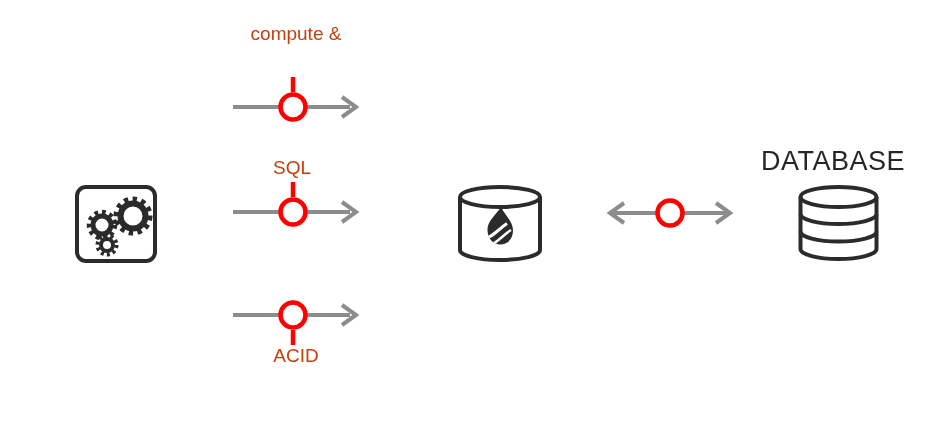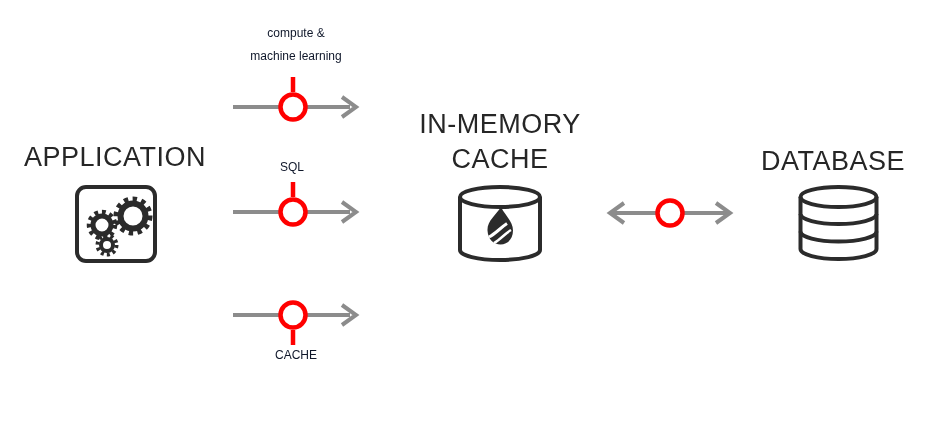--- a/index.html
+++ b/index.html
@@ -14,24 +14,24 @@
   .abs{position:absolute;}
   .node-label{
     font-size:27px;
     line-height:35px;
     letter-spacing:.5px;
     text-align:center;
     color:#262626;
     white-space:nowrap;
   }
   .edge-label{
-    font-size:12px;
+    font-size:19px;
     line-height:23px;
     text-align:center;
-    color:#0f172a;
+    color:#c2410c;
     white-space:nowrap;
   }
   .lbl-compute{left:206px;top:22px;width:180px;}
   .lbl-app{left:15px;top:140px;width:200px;}
   .lbl-sql{left:242px;top:156px;width:100px;}
   .lbl-cache{left:390px;top:107px;width:220px;}
   .lbl-db{left:733px;top:144px;width:200px;}
   .lbl-acid{left:216px;top:344px;width:160px;}
   .arrow-compute{left:230px;top:74px;}
   .arrow-sql{left:230px;top:179px;}
@@ -41,31 +41,29 @@
   .icon-cache{left:455px;top:184px;}
   .icon-db{left:796px;top:184px;}
 </style>
 </head>
 <body>
 
 <div class="canvas">
 
   <div class="abs edge-label lbl-compute">
     <div>compute &amp;</div>
-    <div>machine learning</div>
   </div>
 
   <svg class="abs arrow-compute" width="132" height="62" viewBox="0 0 132 62">
     <line x1="3" y1="33" x2="120" y2="33" stroke="#8c8c8c" stroke-width="4"></line>
     <polyline points="112,23 126,33 112,43" fill="none" stroke="#8c8c8c" stroke-width="4"></polyline>
     <line x1="63" y1="3" x2="63" y2="18" stroke="#ff0000" stroke-width="4.5"></line>
     <circle cx="63" cy="33" r="12.5" fill="#ffffff" stroke="#ff0000" stroke-width="4.5"></circle>
   </svg>
 
-  <div class="abs node-label lbl-app">APPLICATION</div>
   <svg class="abs icon-app" width="84" height="80" viewBox="0 0 84 80">
     <rect x="3" y="3" width="78" height="74" rx="9" fill="none" stroke="#2b2b2b" stroke-width="4"></rect>
 
     <g transform="translate(59,32)">
       <circle r="17" fill="none" stroke="#2b2b2b" stroke-width="5" stroke-dasharray="4.4 4.4"></circle>
       <circle r="12.5" fill="#ffffff" stroke="#2b2b2b" stroke-width="6"></circle>
     </g>
 
     <g transform="translate(28,41)">
       <circle r="13" fill="none" stroke="#2b2b2b" stroke-width="4.5" stroke-dasharray="3.8 3.8"></circle>
@@ -80,24 +78,20 @@
 
   <div class="abs edge-label lbl-sql">SQL</div>
 
   <svg class="abs arrow-sql" width="132" height="62" viewBox="0 0 132 62">
     <line x1="3" y1="33" x2="120" y2="33" stroke="#8c8c8c" stroke-width="4"></line>
     <polyline points="112,23 126,33 112,43" fill="none" stroke="#8c8c8c" stroke-width="4"></polyline>
     <line x1="63" y1="3" x2="63" y2="18" stroke="#ff0000" stroke-width="4.5"></line>
     <circle cx="63" cy="33" r="12.5" fill="#ffffff" stroke="#ff0000" stroke-width="4.5"></circle>
   </svg>
 
-  <div class="abs node-label lbl-cache">
-    <div>IN-MEMORY</div>
-    <div>CACHE</div>
-  </div>
   <svg class="abs icon-cache" width="90" height="80" viewBox="0 0 90 80">
     <path d="M5,13 L5,66 A40,10 0 0 0 85,66 L85,13" fill="none" stroke="#2b2b2b" stroke-width="4"></path>
     <ellipse cx="45" cy="13" rx="40" ry="10" fill="none" stroke="#2b2b2b" stroke-width="4"></ellipse>
     <g>
       <path d="M46,23 C41,31 32,37 32.5,46.5 C33,55.5 39,60.5 45.5,60.5 C52.5,60.5 58,55 58,46.5 C58,37 50,31.5 46,23 Z" fill="#2b2b2b"></path>
       <path d="M34,53 C41,49.5 45,44 52,39.5" stroke="#ffffff" stroke-width="3" fill="none"></path>
       <path d="M39,59 C46,55 50,49.5 56,46" stroke="#ffffff" stroke-width="2.5" fill="none"></path>
     </g>
   </svg>
 
@@ -119,16 +113,16 @@
   </svg>
 
   <svg class="abs arrow-acid" width="132" height="62" viewBox="0 0 132 62">
     <line x1="3" y1="29" x2="120" y2="29" stroke="#8c8c8c" stroke-width="4"></line>
     <polyline points="112,19 126,29 112,39" fill="none" stroke="#8c8c8c" stroke-width="4"></polyline>
     <line x1="63" y1="44" x2="63" y2="59" stroke="#ff0000" stroke-width="4.5"></line>
     <circle cx="63" cy="29" r="12.5" fill="#ffffff" stroke="#ff0000" stroke-width="4.5"></circle>
   </svg>
 
   <div class="abs edge-label lbl-acid">
-    <div>CACHE</div>
+    <div>ACID</div>
   </div>
 
 </div>
 
 </body></html>

